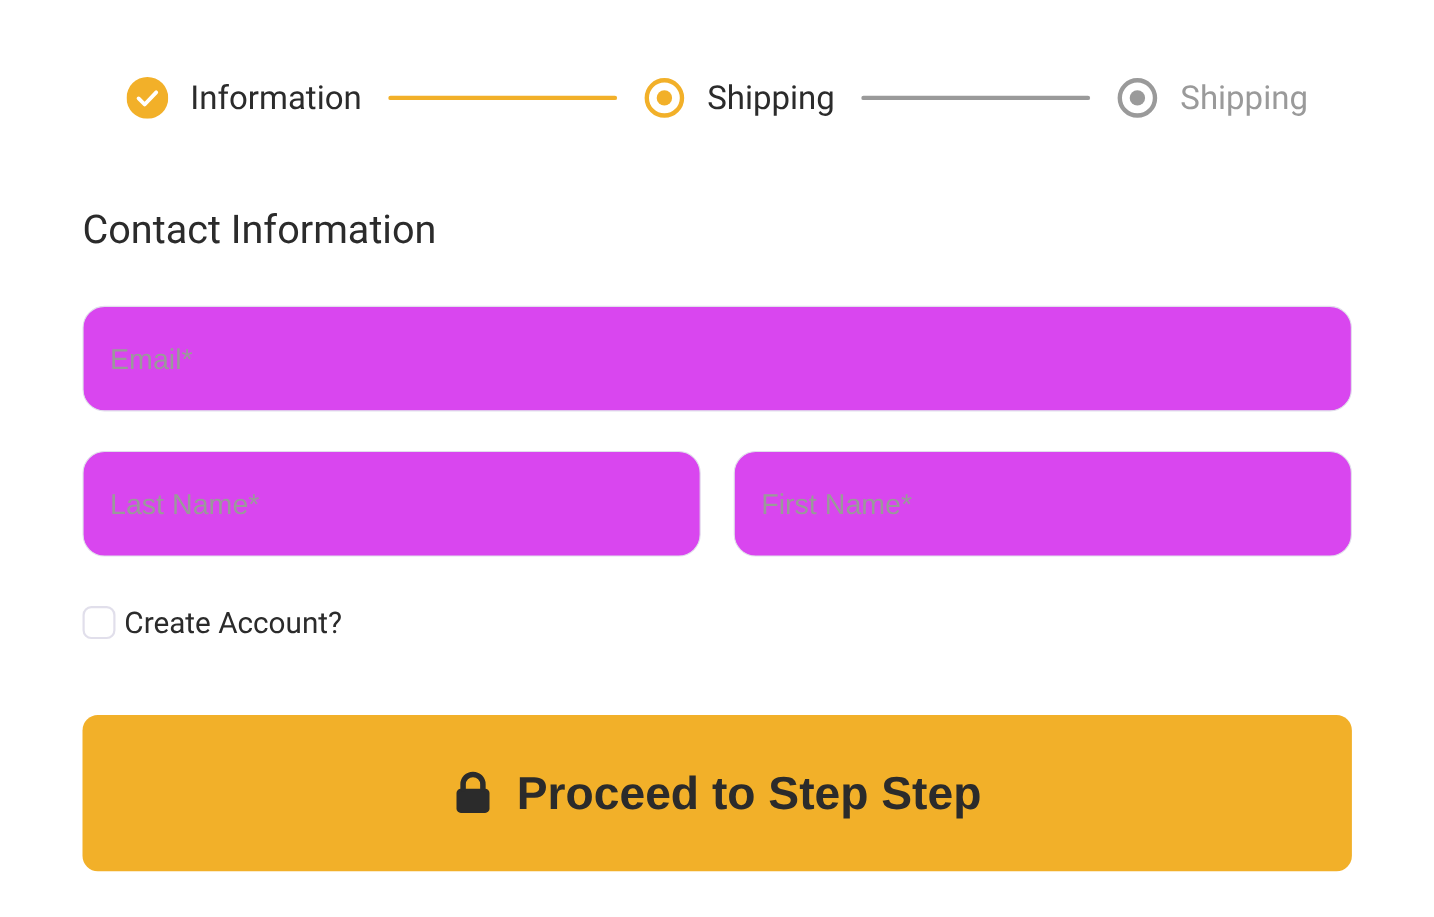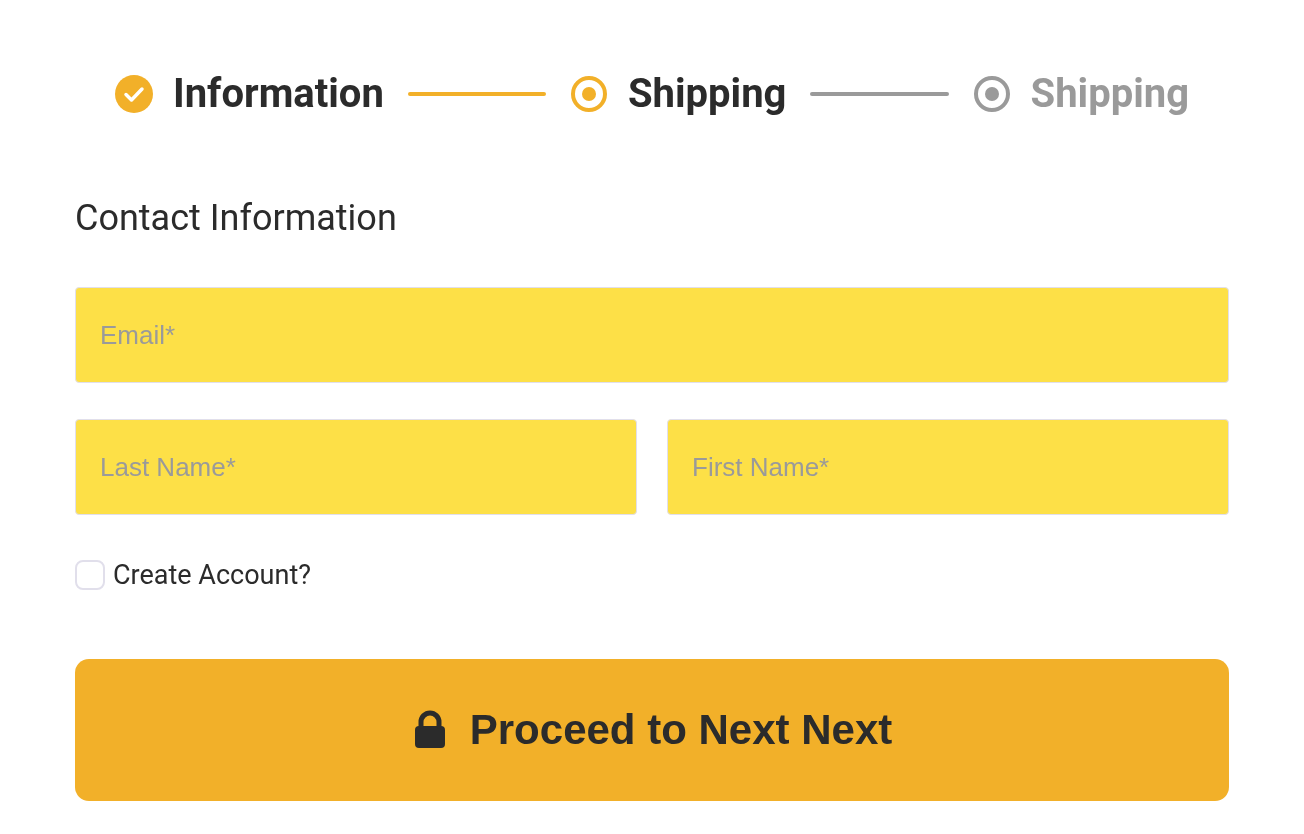--- a/index.html
+++ b/index.html
@@ -30,22 +30,22 @@
     display: flex;
     align-items: center;
     gap: 20px;
   }
   .step-icon {
     width: 38px;
     height: 38px;
     flex: 0 0 38px;
   }
   .step-label {
-    font-size: 40px;
-    font-weight: 700;
+    font-size: 30px;
+    font-weight: 400;
   }
   .step.done .step-label,
   .step.current .step-label {
     color: #2b2b2b;
   }
   .step.upcoming .step-label {
     color: #9a9a9a;
   }
   .connector {
     flex: 1;
@@ -61,22 +61,22 @@
     font-weight: 400;
     color: #2b2b2b;
     margin-bottom: 48px;
   }
 
   
   .field {
     width: 100%;
     height: 96px;
     border: 1.5px solid #e1dfeb;
-    border-radius: 4px;
-    background: #fde047;
+    border-radius: 20px;
+    background: #d946ef;
     padding: 0 24px;
     font-size: 26px;
     color: #2b2b2b;
     outline: none;
   }
   .field::placeholder {
     color: #9a9a9a;
   }
   .row {
     display: flex;
@@ -193,17 +193,17 @@
 </label>
 
 
 <button class="primary-btn">
   <span class="icon">
     <svg viewBox="0 0 36 40" width="36" height="40">
       <rect x="3" y="16" width="30" height="22" rx="4" fill="#2b2b2b"></rect>
       <path d="M9 16 V12 a9 9 0 0 1 18 0 V16" fill="none" stroke="#2b2b2b" stroke-width="5" stroke-linecap="round"></path>
     </svg>
   </span>
-  <span class="txt">Proceed to Next Next</span>
+  <span class="txt">Proceed to Step Step</span>
 </button>
 
 
 
 
 </body></html>

